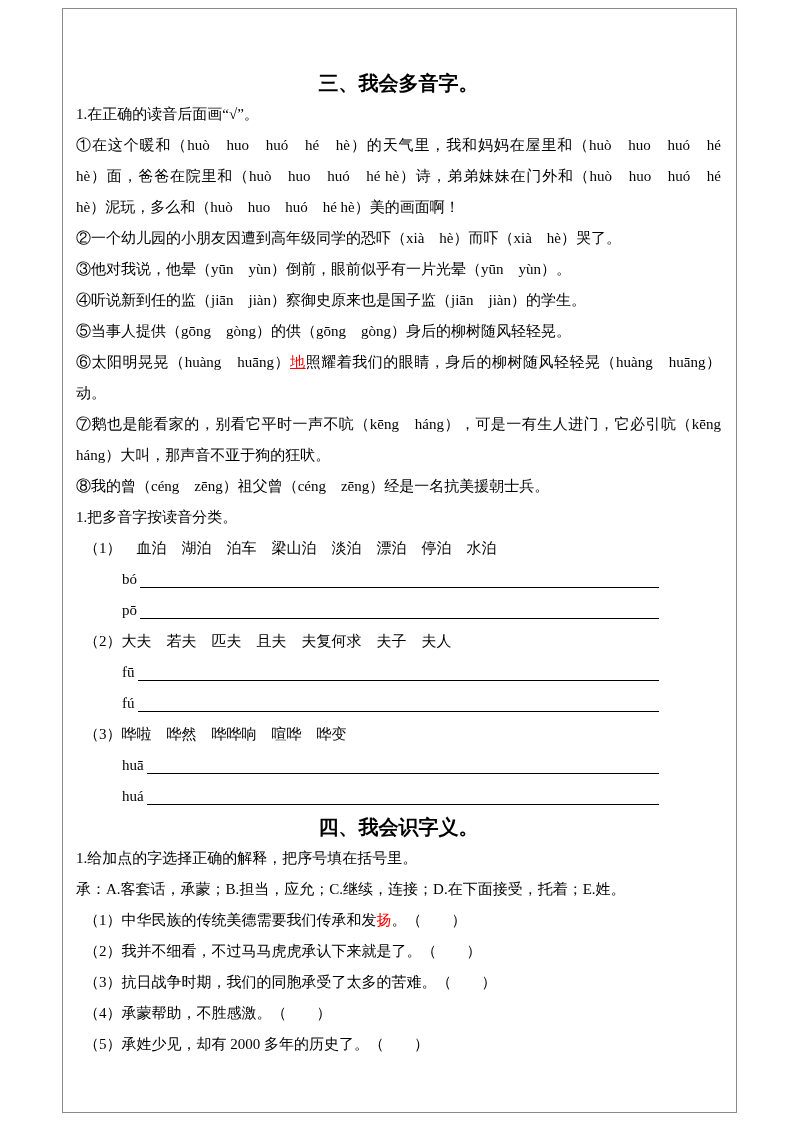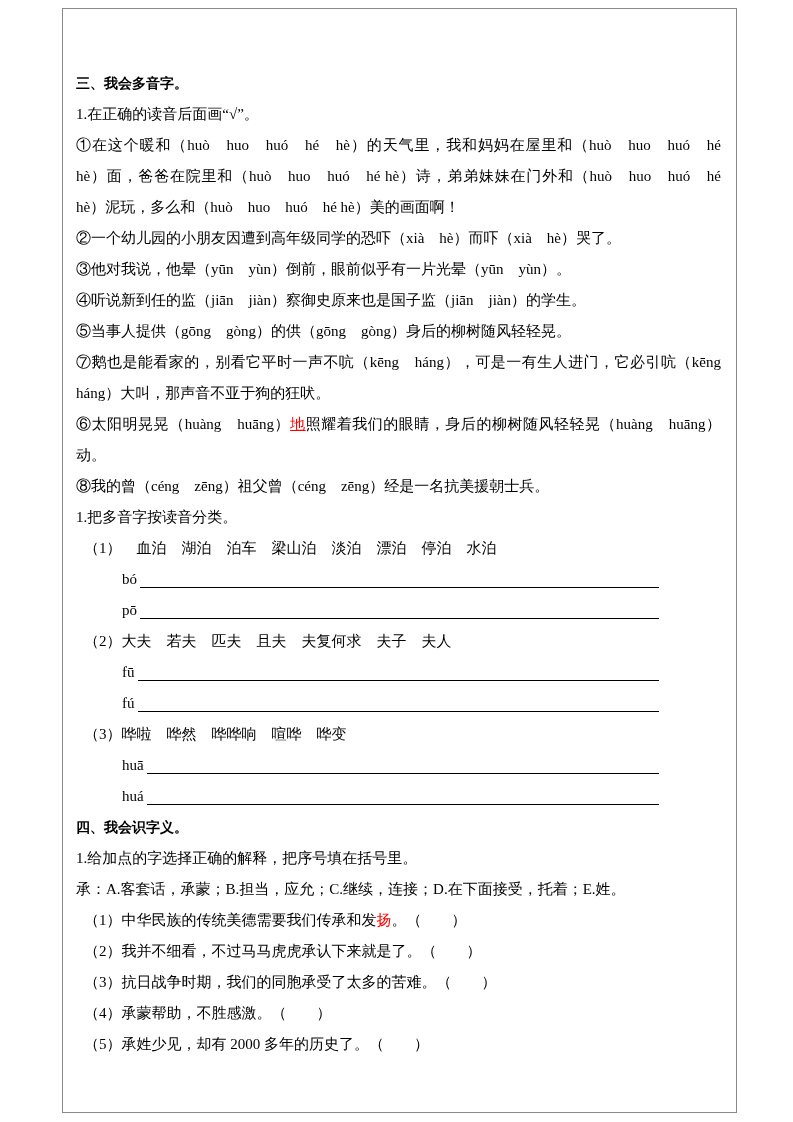--- a/index.html
+++ b/index.html
@@ -29,22 +29,22 @@
     font-size: 15px;
     line-height: 31px;
   }
   p {
     margin: 0;
     white-space: pre-wrap;
     text-align: justify;
   }
   .h {
     font-weight: bold;
-    font-size: 14px;
-    text-align: left;
+    font-size: 20px;
+    text-align: center;
   }
   .red { color: #ff0000; }
   .u { text-decoration: underline; }
   .indent { padding-left: 8px; }
   .answer-row {
     display: flex;
     height: 31px;
     padding-left: 8px;
     padding-right: 62px;
   }
@@ -69,23 +69,23 @@
 
   <p class="h">三、我会多音字。</p>
   <p>1.在正确的读音后面画“√”。</p>
 
   <p>①在这个暖和（huò　huo　huó　hé　hè）的天气里，我和妈妈在屋里和（huò　huo　huó　hé hè）面，爸爸在院里和（huò　huo　huó　hé hè）诗，弟弟妹妹在门外和（huò　huo　huó　hé hè）泥玩，多么和（huò　huo　huó　hé hè）美的画面啊！</p>
   <p>②一个幼儿园的小朋友因遭到高年级同学的恐吓（xià　hè）而吓（xià　hè）哭了。</p>
   <p>③他对我说，他晕（yūn　yùn）倒前，眼前似乎有一片光晕（yūn　yùn）。</p>
   <p>④听说新到任的监（jiān　jiàn）察御史原来也是国子监（jiān　jiàn）的学生。</p>
   <p>⑤当事人提供（gōng　gòng）的供（gōng　gòng）身后的柳树随风轻轻晃。</p>
 
+  <p><span>⑥太阳明晃晃（huàng　huāng）</span><span class="red u">地</span><span>照耀着我们的眼睛，身后的柳树随风轻轻晃（huàng　huāng）动。</span></p>
+
   <p>⑦鹅也是能看家的，别看它平时一声不吭（kēng　háng），可是一有生人进门，它必引吭（kēng　háng）大叫，那声音不亚于狗的狂吠。</p>
-
-  <p><span>⑥太阳明晃晃（huàng　huāng）</span><span class="red u">地</span><span>照耀着我们的眼睛，身后的柳树随风轻轻晃（huàng　huāng）动。</span></p>
   <p>⑧我的曾（céng　zēng）祖父曾（céng　zēng）经是一名抗美援朝士兵。</p>
 
   <p>1.把多音字按读音分类。</p>
 
   <p class="indent">（1）　血泊　湖泊　泊车　梁山泊　淡泊　漂泊　停泊　水泊</p>
   <div class="answer-row">
     <span class="pinyin">bó</span>
     <span class="blank"></span>
   </div>
   <div class="answer-row">

